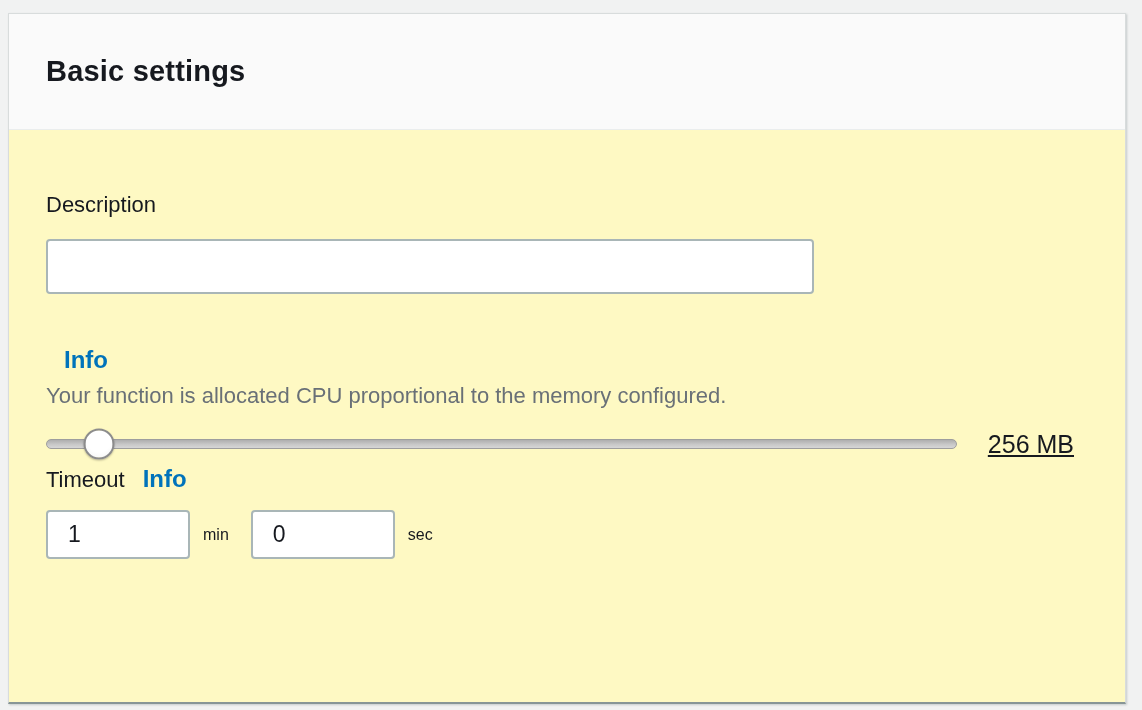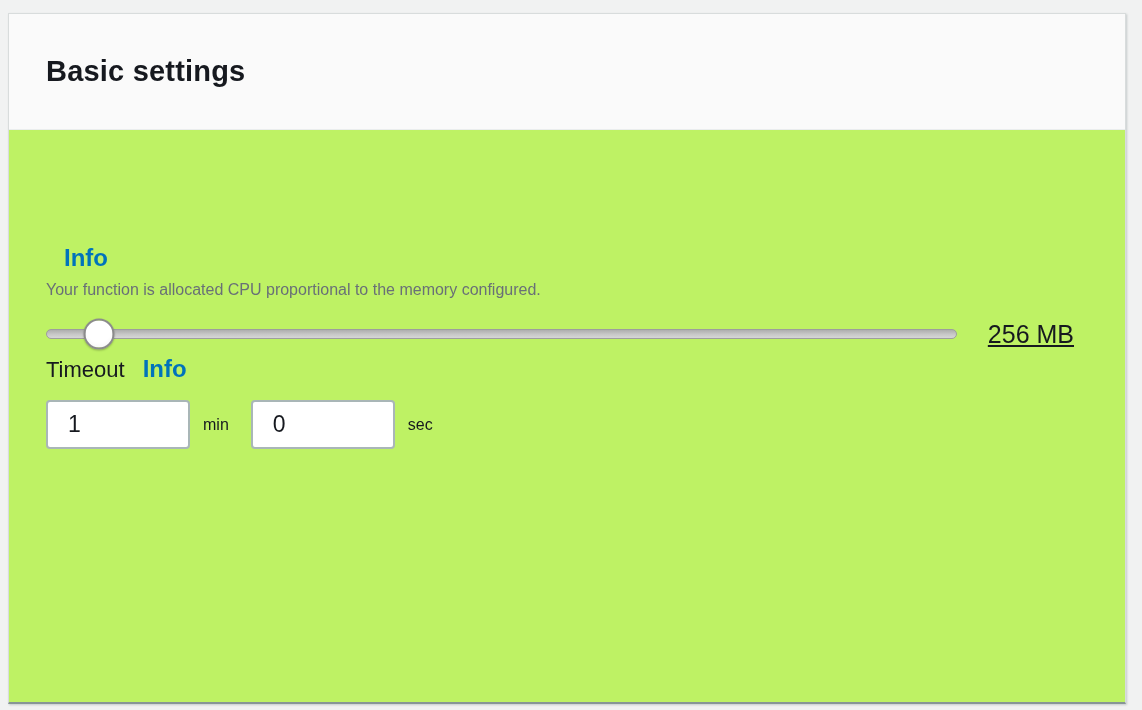--- a/index.html
+++ b/index.html
@@ -12,21 +12,21 @@
     font-family: "Liberation Sans", sans-serif;
     color: #16191f;
   }
 
   .card {
     position: absolute;
     left: 8px;
     top: 13px;
     width: 1118px;
     height: 691px;
-    background: #bef264;
+    background: #fef9c3;
     border: 1px solid #d8dcdc;
     border-bottom: 2px solid #879596;
     box-shadow: 1px 1px 2px rgba(0, 28, 36, 0.18);
   }
 
   .card-header {
     height: 116px;
     background: #fafafa;
     border-bottom: 1px solid #eaeded;
     display: flex;
@@ -76,21 +76,21 @@
     font-size: 22px;
     color: #16191f;
     padding: 0 16px;
     outline: none;
   }
 
   .memory-section { margin-top: 52px; }
 
   .helper-text {
     margin-top: 9px;
-    font-size: 16px;
+    font-size: 22px;
     color: #697077;
   }
 
   .slider-row {
     margin-top: 14px;
     display: flex;
     align-items: center;
     height: 42px;
   }
 
@@ -170,20 +170,24 @@
 <body>
 
 <div class="card">
 
   <div class="card-header">
     <h2 class="card-title">Basic settings</h2>
   </div>
 
   <div class="card-body">
 
+    <div>
+      <div class="field-label">Description</div>
+      <input class="description-input" type="text" value="" style="">
+    </div>
 
     <div class="memory-section">
       <div class="label-row">
         <a class="info-link">Info</a>
       </div>
       <div class="helper-text">Your function is allocated CPU proportional to the memory configured.</div>
       <div class="slider-row">
         <div class="slider-track-wrap">
           <div class="slider-track"></div>
           <div class="slider-thumb" style="left: 5.8%;"></div>

